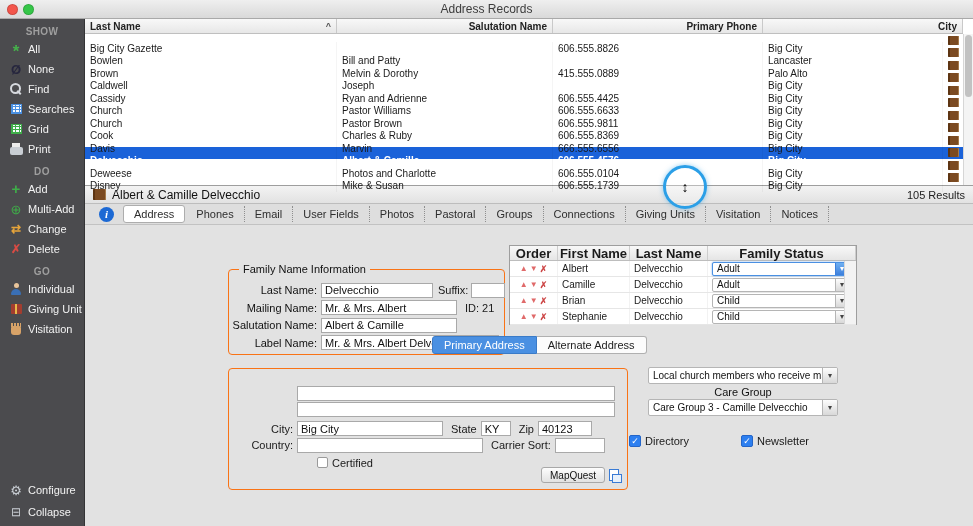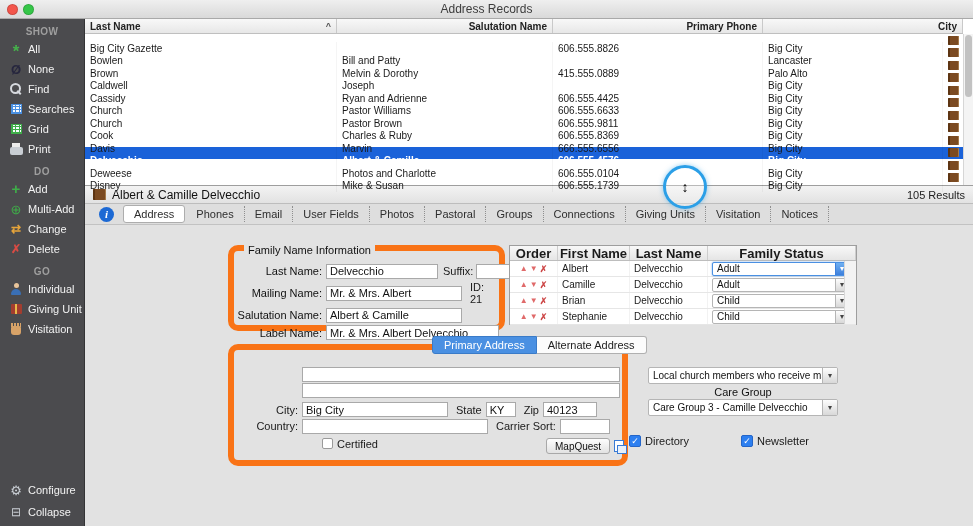--- a/index.html
+++ b/index.html
@@ -76,21 +76,21 @@
   .rb-results { font-size:11px; color:#222; }
 
   
   .tabbar { height:21px; background:#dedede; border-bottom:1px solid #c2c2c2; display:flex; align-items:center; padding-left:8px; flex:none; }
   .info-btn { width:15px; height:15px; border-radius:50%; background:#1c69d4; color:#fff; font-size:11px; font-weight:bold; font-style:italic; font-family:"Liberation Serif", serif; display:flex; align-items:center; justify-content:center; margin:0 9px 0 6px; }
   .tab { font-size:11px; color:#2e2e2e; padding:2px 10px; border-right:1px dotted #8f8f8f; white-space:nowrap; }
   .tab.selected { background:#ffffff; border:1px solid #adadad; border-radius:3px; padding:2px 10px; margin-right:1px; }
 
   
   .detail { flex:1; position:relative; background:#e2e2e2; font-size:11px; }
-  .groupbox { position:absolute; border:6px solid #f97316; border-radius:10px; }
+  .groupbox { position:absolute; border:1px solid #f97316; border-radius:4px;margin-top:24px; }
   .gb-title { position:absolute; top:-7px; left:10px; background:#e2e2e2; padding:0 4px; font-size:11px; color:#111; }
   input.field { background:#fff; border:1px solid #a9a9a9; height:15px; font-size:11px; padding:0 3px; font-family:inherit; color:#111; }
   .frow { display:flex; align-items:center; margin:2.5px 0; }
   .flab { width:88px; min-width:88px; text-align:right; margin-right:4px; color:#111; }
 
   .fam-group { left:143px; top:20px; width:277px; height:86px; padding-top:10px; }
 
   
   .members { position:absolute; left:424px; top:20px; width:348px; height:80px; background:#fff; border:1px solid #9e9e9e; }
   .m-header { display:flex; height:15px; background:linear-gradient(#f8f8f8,#e5e5e5); border-bottom:1px solid #bdbdbd; font-size:13px; font-weight:bold; }

